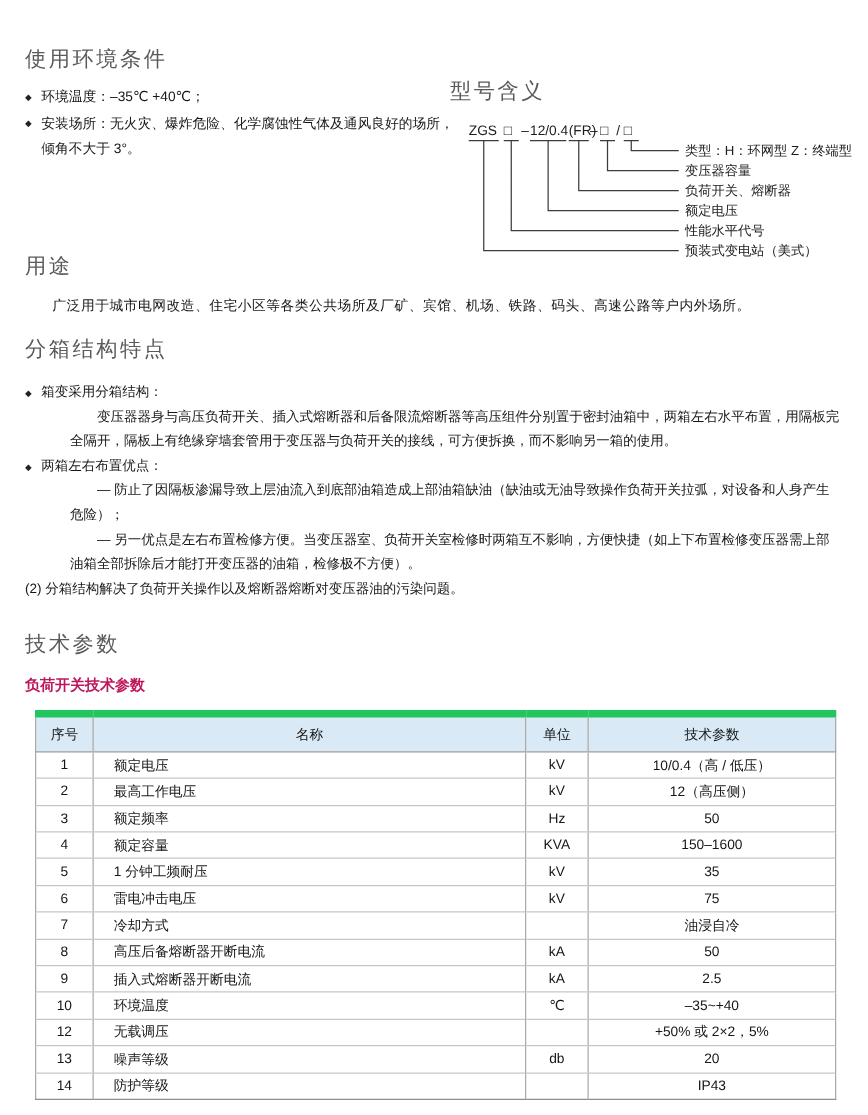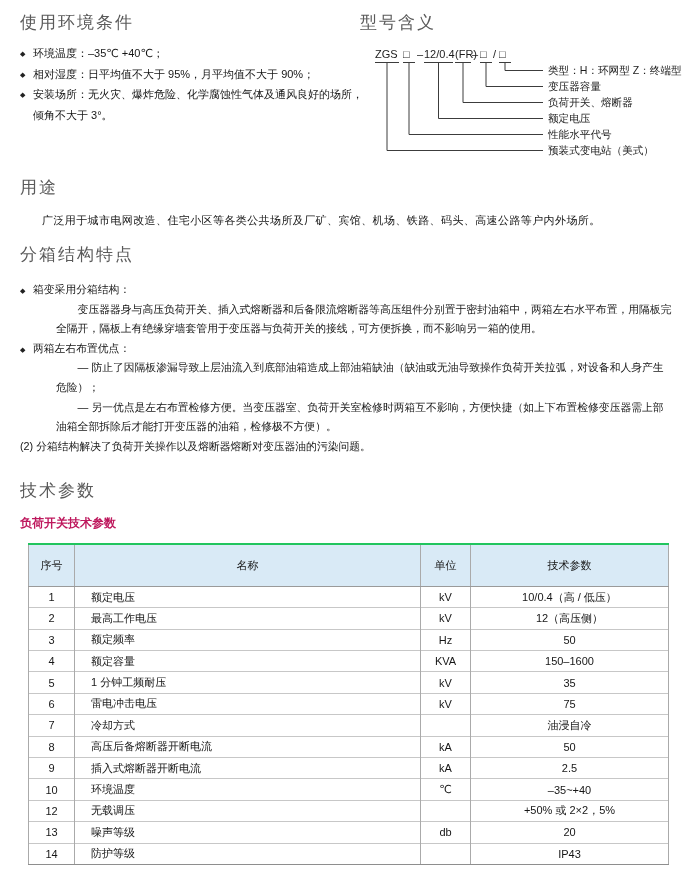--- a/index.html
+++ b/index.html
@@ -8,21 +8,21 @@
     position:relative;
     width:694px; height:892px;
     background:#ffffff;
     font-family:"Liberation Sans","DejaVu Sans",sans-serif;
     color:#1c1c1c;
     padding:12px 20px 0 20px;
     overflow:hidden;
   }
   h2.sec-title {
     font-size:17px; font-weight:400; color:#5a5a5a;
-    letter-spacing:2px; line-height:22px;
+    letter-spacing:2px; line-height:22px;margin-top:25px;
   }
   .top-row { position:relative; height:163px; }
   .env-col { width:352px; }
   .env-col h2 { margin-bottom:9px; }
   .env-list { list-style:none; }
   .env-list li {
     position:relative; padding-left:13px;
     font-size:11px; line-height:20.5px; color:#161616;
   }
   .bullet-glyph {
@@ -54,22 +54,22 @@
   table.params {
     border-collapse:collapse; table-layout:fixed;
     width:640px; margin-left:8px;
     font-size:11px; color:#161616;
   }
   table.params col.c0 { width:46px; }
   table.params col.c1 { width:346px; }
   table.params col.c2 { width:50px; }
   table.params col.c3 { width:198px; }
   table.params th {
-    height:42px; font-weight:400; text-align:center;
-    border-top:2px solid #22c55e;
+    height:30px; font-weight:400; text-align:center;
+    border-top:6px solid #22c55e;
     border-bottom:1px solid #9a9a9a;
   }
   table.params td {
     height:21.4px; text-align:center;
     border-top:1px solid #c7c7c7;
   }
   table.params tr:first-child td { border-top:none; }
   table.params tr:last-child td { border-bottom:1px solid #8e8e8e; }
   table.params th, table.params td { border-left:1px solid #aaaaaa; }
   table.params th:last-child, table.params td:last-child { border-right:1px solid #aaaaaa; }
@@ -81,24 +81,20 @@
 <div class="page">
 
   <div class="top-row">
 
     <div class="env-col">
       <h2 class="sec-title">使用环境条件</h2>
       <ul class="env-list">
         <li>
           <span class="bullet-glyph">◆</span>
           <span>环境温度：–35℃ +40℃；</span>
-        </li>
-        <li>
-          <span class="bullet-glyph">◆</span>
-          <span>相对湿度：日平均值不大于 95%，月平均值不大于 90%；</span>
         </li>
         <li>
           <span class="bullet-glyph">◆</span>
           <span>安装场所：无火灾、爆炸危险、化学腐蚀性气体及通风良好的场所，倾角不大于 3°。</span>
         </li>
       </ul>
     </div>
 
     <div class="model-col">
       <h2 class="sec-title">型号含义</h2>

